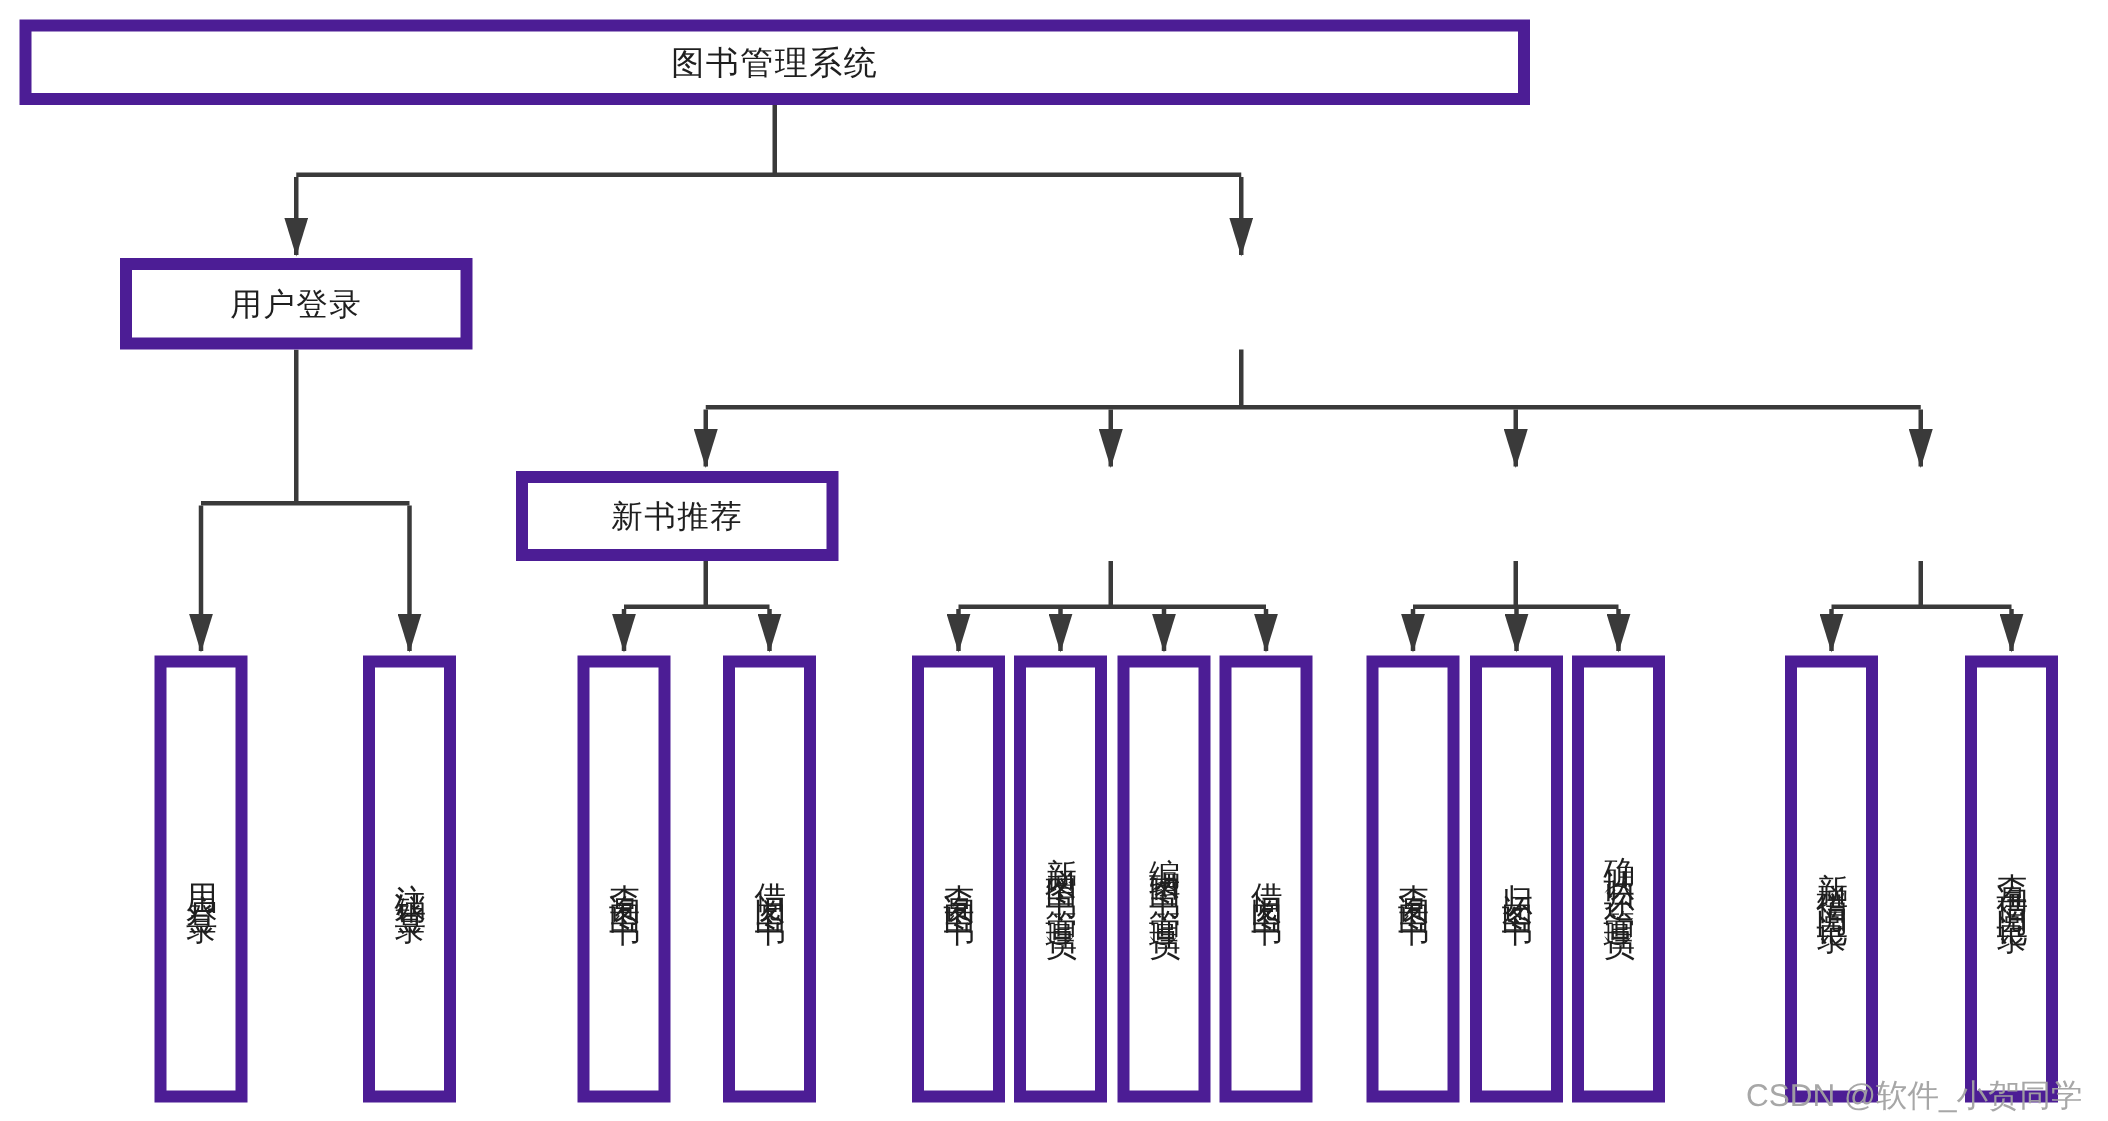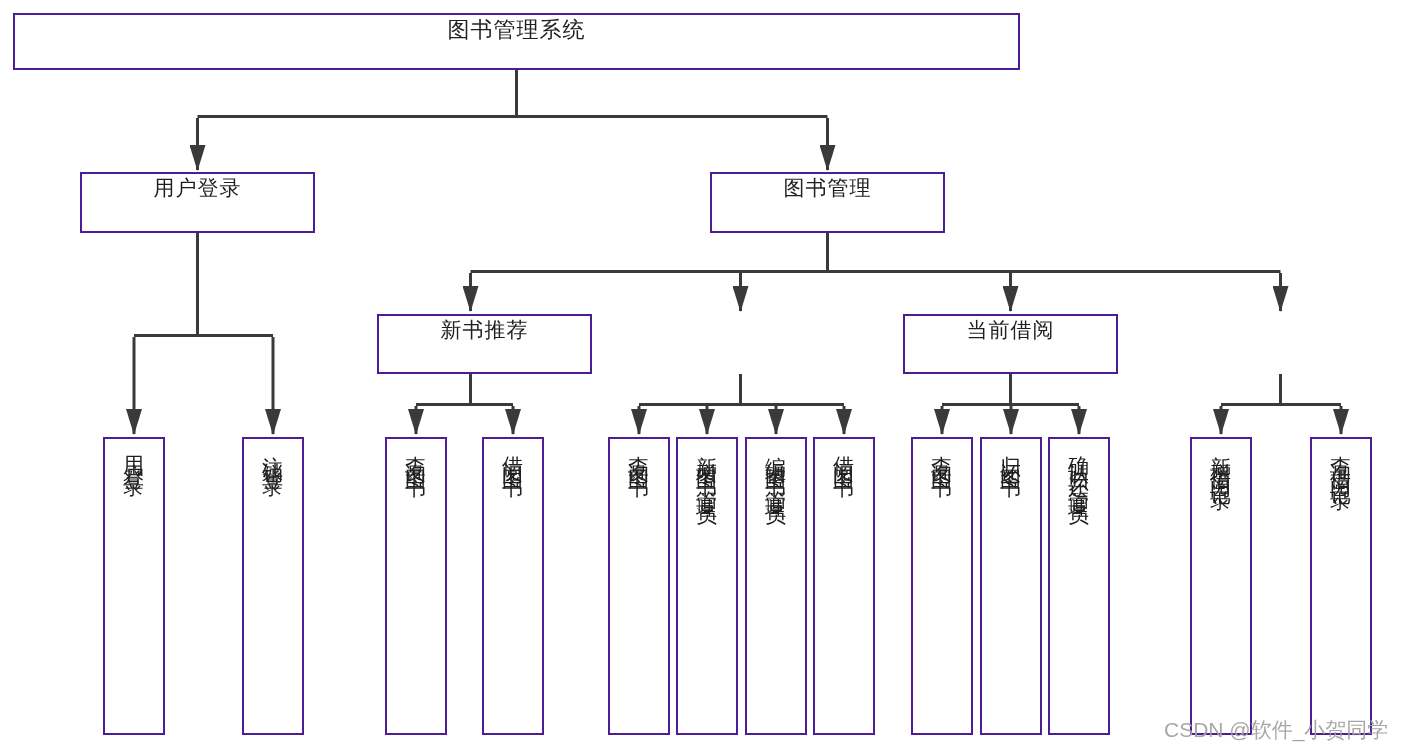--- a/index.html
+++ b/index.html
@@ -18,24 +18,24 @@
   #connectors {
     position: absolute;
     left: 0;
     top: 0;
     width: 1405px;
     height: 747px;
   }
   .box {
     position: absolute;
     box-sizing: border-box;
-    border: 2px solid #4c1d95;
+    border: 8px solid #4c1d95;
     background: #ffffff;
     display: flex;
-    align-items: flex-start;
+    align-items: center;
     justify-content: center;
     color: #1f1f1f;
   }
   .hlabel {
     font-size: 21px;
     letter-spacing: 1px;
     white-space: nowrap;
   }
   .root {
     left: 13px; top: 13px;
@@ -121,29 +121,23 @@
     </g>
   </svg>
 
   <div class="box root">
     <span class="hlabel">图书管理系统</span>
   </div>
 
   <div class="box l2" style="left:80px">
     <span class="hlabel">用户登录</span>
   </div>
-  <div class="box l2" style="left:710px">
-    <span class="hlabel">图书管理</span>
-  </div>
 
-  <div class="box l3" style="left:377px">
+  <div class="box l3" style="left:344px">
     <span class="hlabel">新书推荐</span>
-  </div>
-  <div class="box l3" style="left:903px">
-    <span class="hlabel">当前借阅</span>
   </div>
 
   <div class="box leaf" style="left:103px">
     <span class="vtext">用户登录</span>
   </div>
   <div class="box leaf" style="left:242px">
     <span class="vtext">注销登录</span>
   </div>
   <div class="box leaf" style="left:385px">
     <span class="vtext">查询图书</span>

